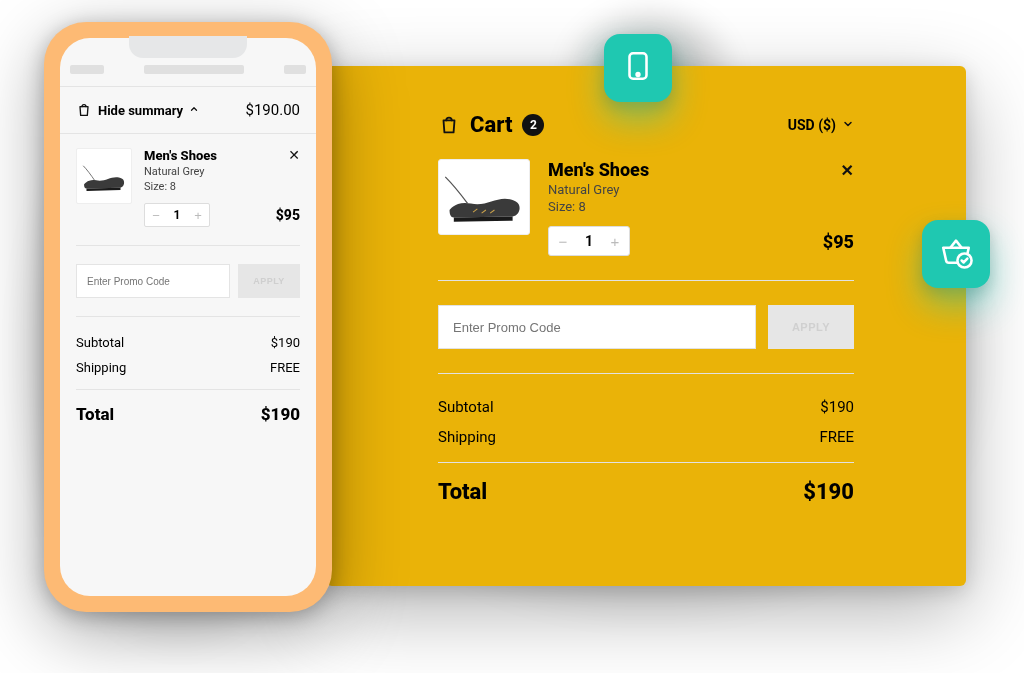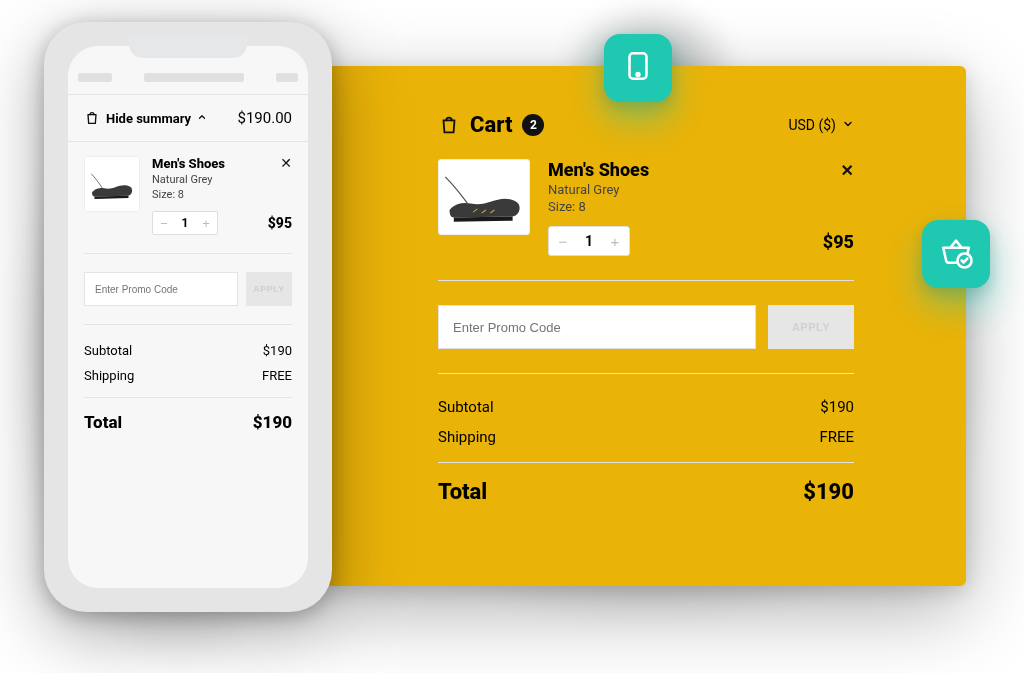--- a/index.html
+++ b/index.html
@@ -20,23 +20,23 @@
     z-index: 0;
   }
 
   
   .phone {
     position: absolute;
     left: 44px;
     top: 22px;
     width: 288px;
     height: 590px;
-    background: #e5e5e5;
+    background: #fdba74;
     border-radius: 42px;
-    padding: 24px;
+    padding: 16px;
     box-shadow: 0 20px 70px rgba(0,0,0,0.35), 0 4px 20px rgba(0,0,0,0.25);
     z-index: 3;
   }
   .phone .notch {
     position: absolute;
     top: 14px; left: 50%; transform: translateX(-50%);
     width: 118px; height: 22px;
     background: #e6e7e8;
     border-bottom-left-radius: 14px;
     border-bottom-right-radius: 14px;
@@ -131,21 +131,21 @@
   }
   .card-inner { padding: 46px 112px 30px 112px; }
 
   .cart-header { display:flex; align-items:center; justify-content: space-between; margin-bottom: 22px; }
   .cart-left { display:flex; align-items:center; gap:10px; }
   .cart-title { font-size:22px; font-weight:800; }
   .count-badge {
     width:22px; height:22px; border-radius:50%; background:#111; color:#fff;
     display:flex; align-items:center; justify-content:center; font-size:12px; font-weight:700;
   }
-  .currency-sel { display:flex; align-items:flex-start; gap:6px; font-size:14px; font-weight:400; cursor:pointer; }
+  .currency-sel { display:flex; align-items:flex-start; gap:6px; font-size:14px; font-weight:700; cursor:pointer; }
 
   .d-item-row { display:flex; gap:18px; align-items:flex-start; }
   .d-thumb {
     width: 92px; height: 76px; background:#fff; border:1px solid #eee; border-radius:3px;
     display:flex;align-items:center;justify-content:center;overflow:hidden;
   }
   .d-thumb svg { width: 95%; height: 95%; }
   .d-info { flex:1; position:relative; }
   .d-title { font-size:18px; font-weight:800; }
   .d-sub   { font-size:13px; color:#444; margin-top:2px; }

